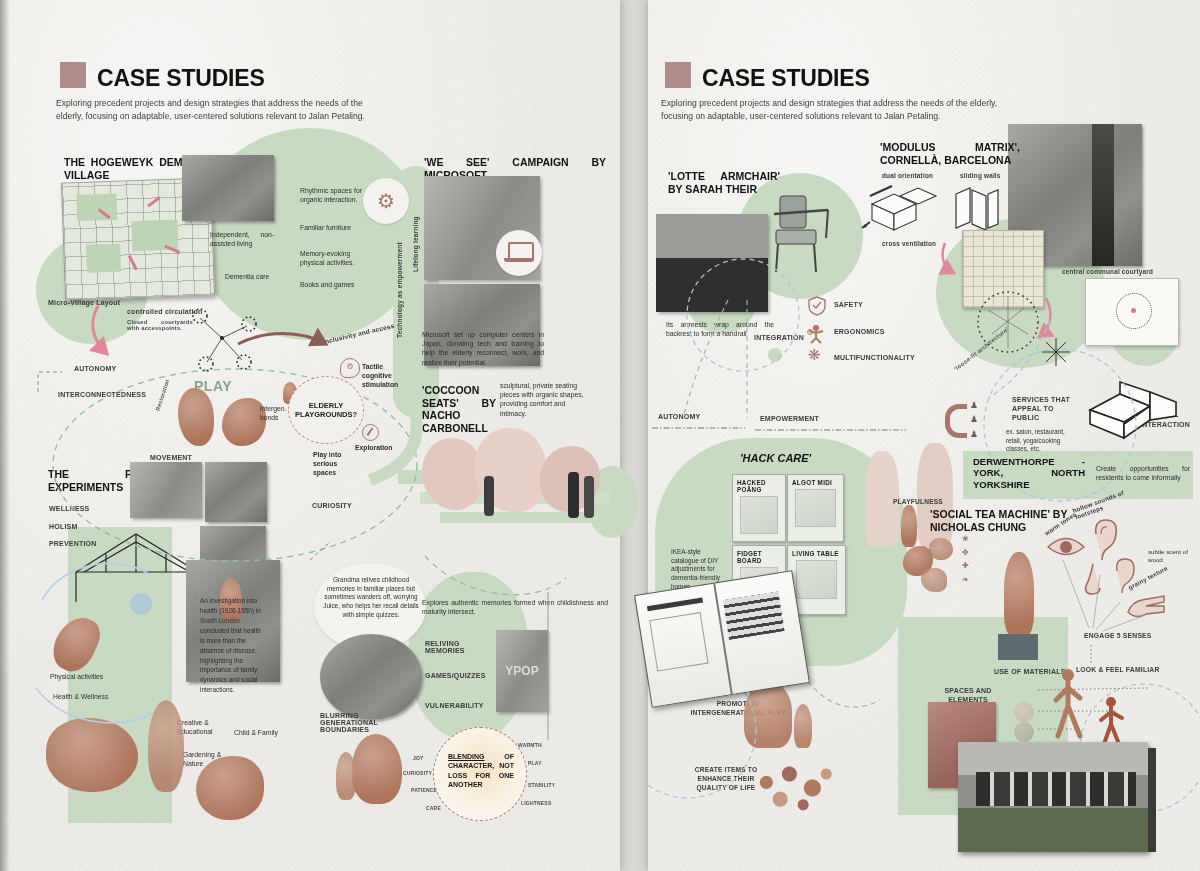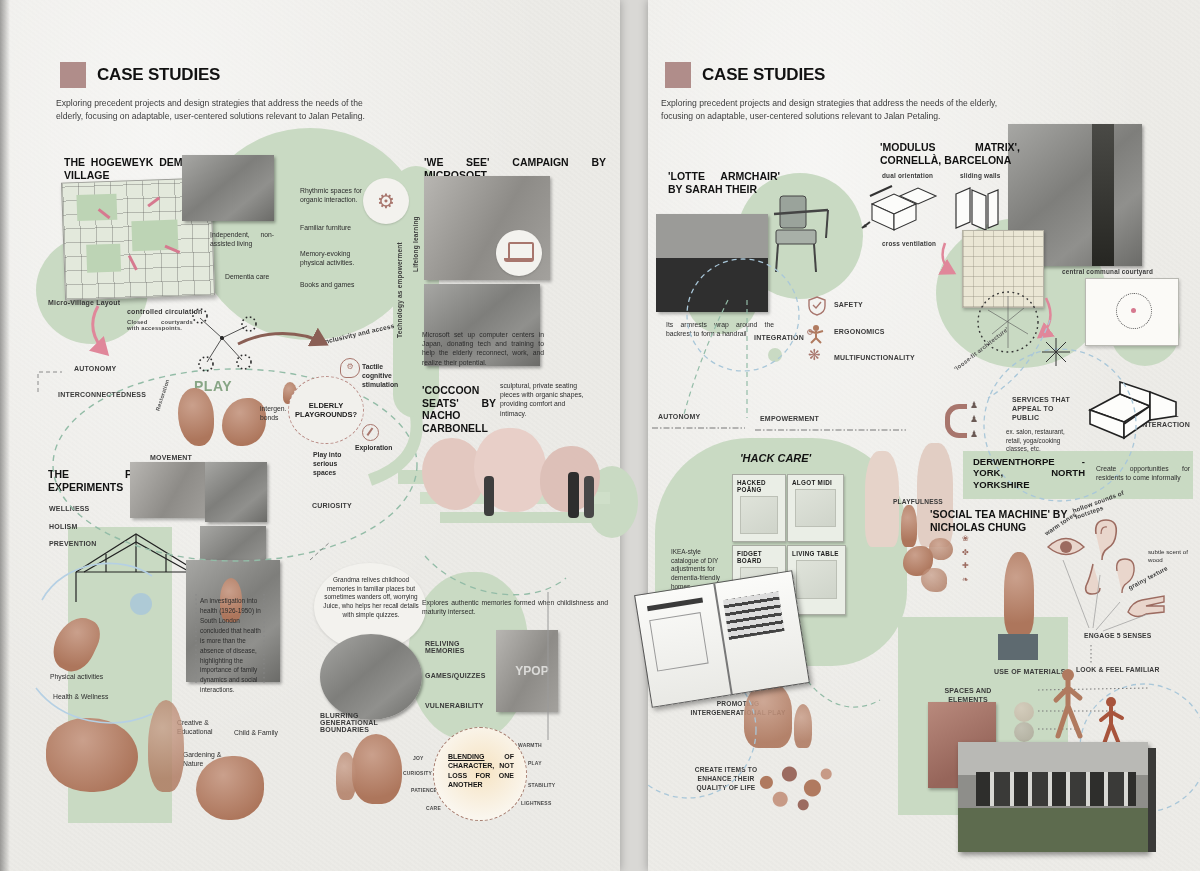--- a/index.html
+++ b/index.html
@@ -4,34 +4,34 @@
 <style>
   html,body{margin:0;padding:0;}
   body{width:1200px;height:871px;background:#d9d8d5;font-family:"Liberation Sans",sans-serif;position:relative;overflow:hidden;}
   .board{position:absolute;inset:0;}
   .page{position:absolute;top:0;height:871px;background:
     radial-gradient(ellipse at 25% 15%,rgba(255,255,255,.55),rgba(255,255,255,0) 60%),
     repeating-linear-gradient(37deg,rgba(0,0,0,.012) 0 2px,rgba(255,255,255,.012) 2px 4px),
     #ecebe7;
     box-shadow:0 0 9px rgba(0,0,0,.28);}
   .abs{position:absolute;}
-  .h1{font-weight:800;font-size:17px;letter-spacing:-.2px;color:#111;}
+  .h1{font-weight:800;font-size:23px;letter-spacing:-.2px;color:#111;}
   .h2{font-weight:800;font-size:10.5px;line-height:1.2;color:#111;text-align:justify;}
   .h3{font-weight:800;font-size:9.5px;line-height:1.2;color:#111;text-align:justify;}
   .intro{font-size:8.6px;line-height:1.5;color:#3c3c3c;}
   .note{font-size:6.8px;line-height:1.35;color:#2d2d2d;}
   .cap{font-weight:600;font-size:7px;color:#3a3a3a;letter-spacing:.2px;}
   .cap-b{font-weight:700;}
   .tiny{font-size:5px;font-weight:600;color:#4a4a4a;letter-spacing:.2px;}
   .just{text-align:justify;}
   .ctr{text-align:center;}
   .sage{background:#c9dac3;}
   .circ{border-radius:50%;}
   .photo{background:linear-gradient(140deg,#a7a7a4 0%,#7e7e7b 45%,#90908d 70%,#6b6b68 100%);box-shadow:1.5px 2px 3px rgba(0,0,0,.35);}
-  .photo2{background:linear-gradient(120deg,#b8b6b2,#8d8b87 55%,#a3a19d);box-shadow:1.5px 2px 3px rgba(0,0,0,.3);padding-left:10px;}
+  .photo2{background:linear-gradient(120deg,#b8b6b2,#8d8b87 55%,#a3a19d);box-shadow:1.5px 2px 3px rgba(0,0,0,.3);}
   .roseblob{background:radial-gradient(circle at 40% 30%,#caa08c,#ad765c 75%);}
   .plan{background:#e3e9dc;border:1px solid #9a9a96;box-shadow:2px 3px 4px rgba(0,0,0,.3);
     background-image:repeating-linear-gradient(0deg,rgba(90,90,88,.35) 0 1px,transparent 1px 14px),repeating-linear-gradient(90deg,rgba(90,90,88,.35) 0 1px,transparent 1px 16px);}
   .plan-beige{background:#eae6d4;border:1px solid #b5b2a5;background-image:repeating-linear-gradient(0deg,rgba(120,115,100,.3) 0 1px,transparent 1px 10px),repeating-linear-gradient(90deg,rgba(120,115,100,.3) 0 1px,transparent 1px 10px);}
   .vert{writing-mode:vertical-rl;transform:rotate(180deg);}
   .card{background:#eaeee6;border:1px solid #a8aba2;box-shadow:1px 1.5px 2px rgba(0,0,0,.2);}
   .card .ct{font-weight:800;font-size:6.3px;padding:4px 4px 0 4px;color:#1c1c1c;letter-spacing:.3px;}
   .sketch{margin:3px auto;width:70%;height:55%;background:linear-gradient(150deg,#dfe3da,#cfd4ca);border:1px solid #bcc0b6;}
   svg{display:block;}
   .gutter-edge{position:absolute;top:0;height:871px;width:10px;background:linear-gradient(90deg,rgba(0,0,0,.35),rgba(0,0,0,0));}

